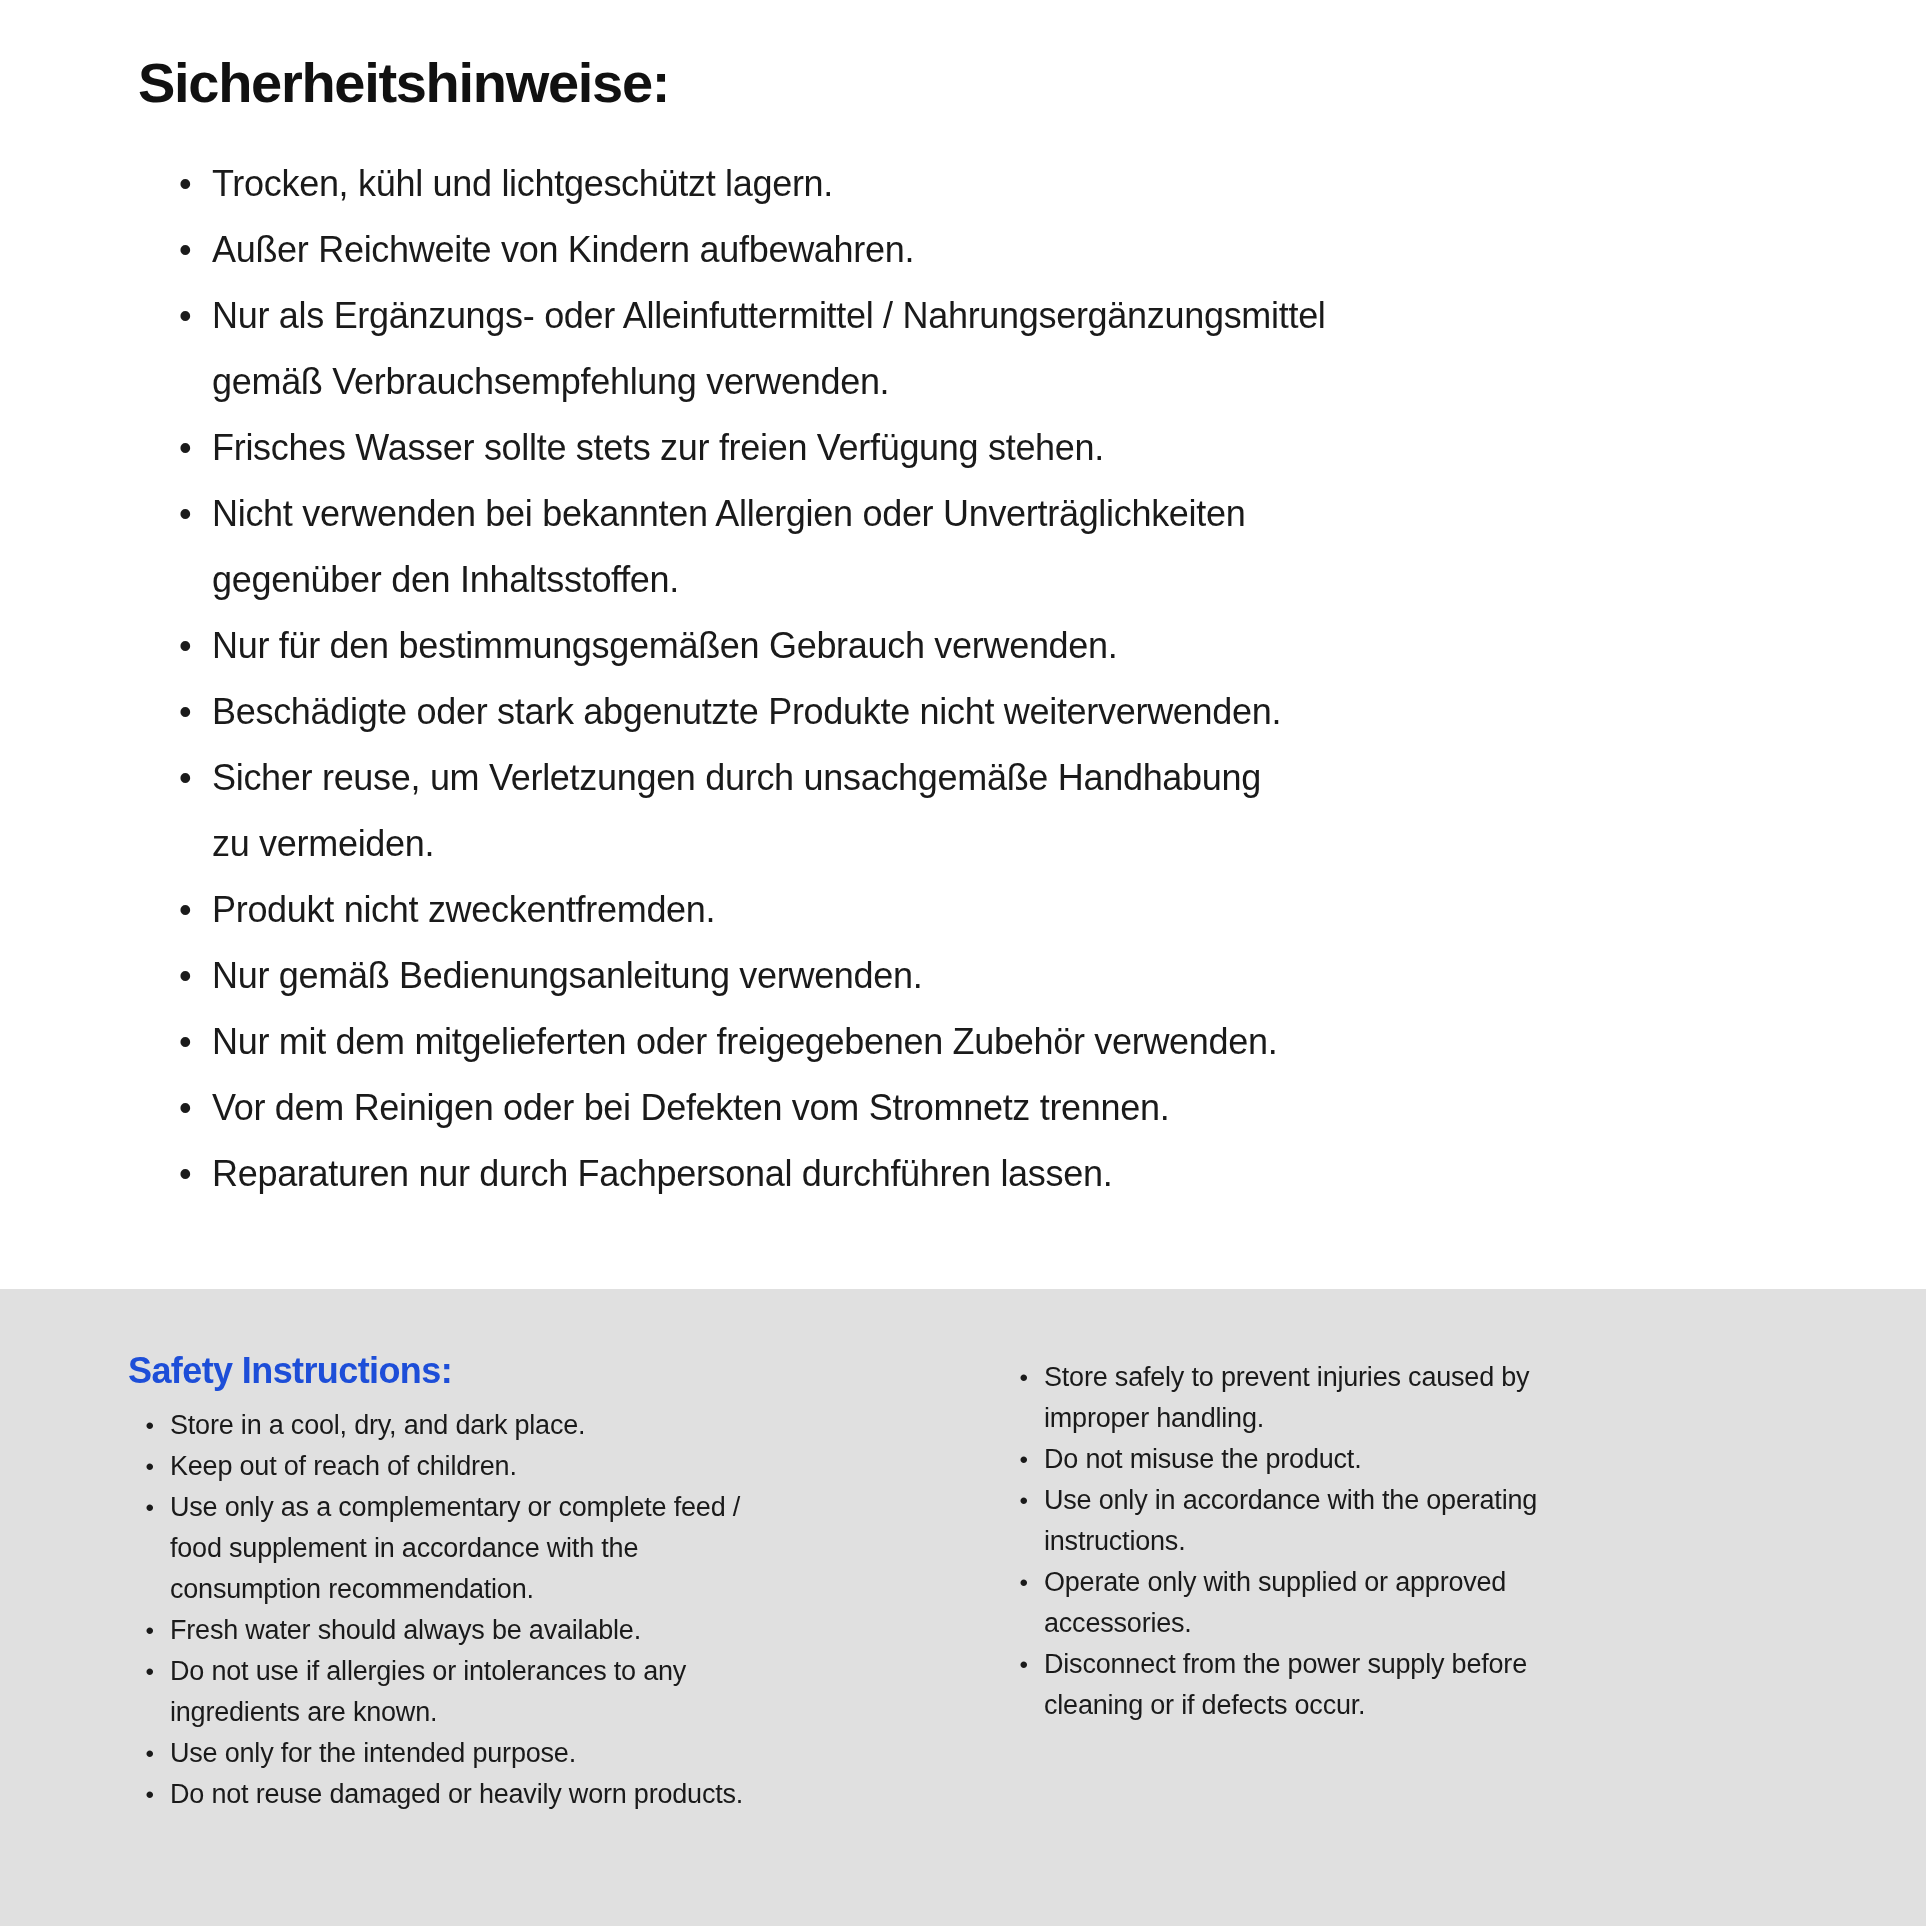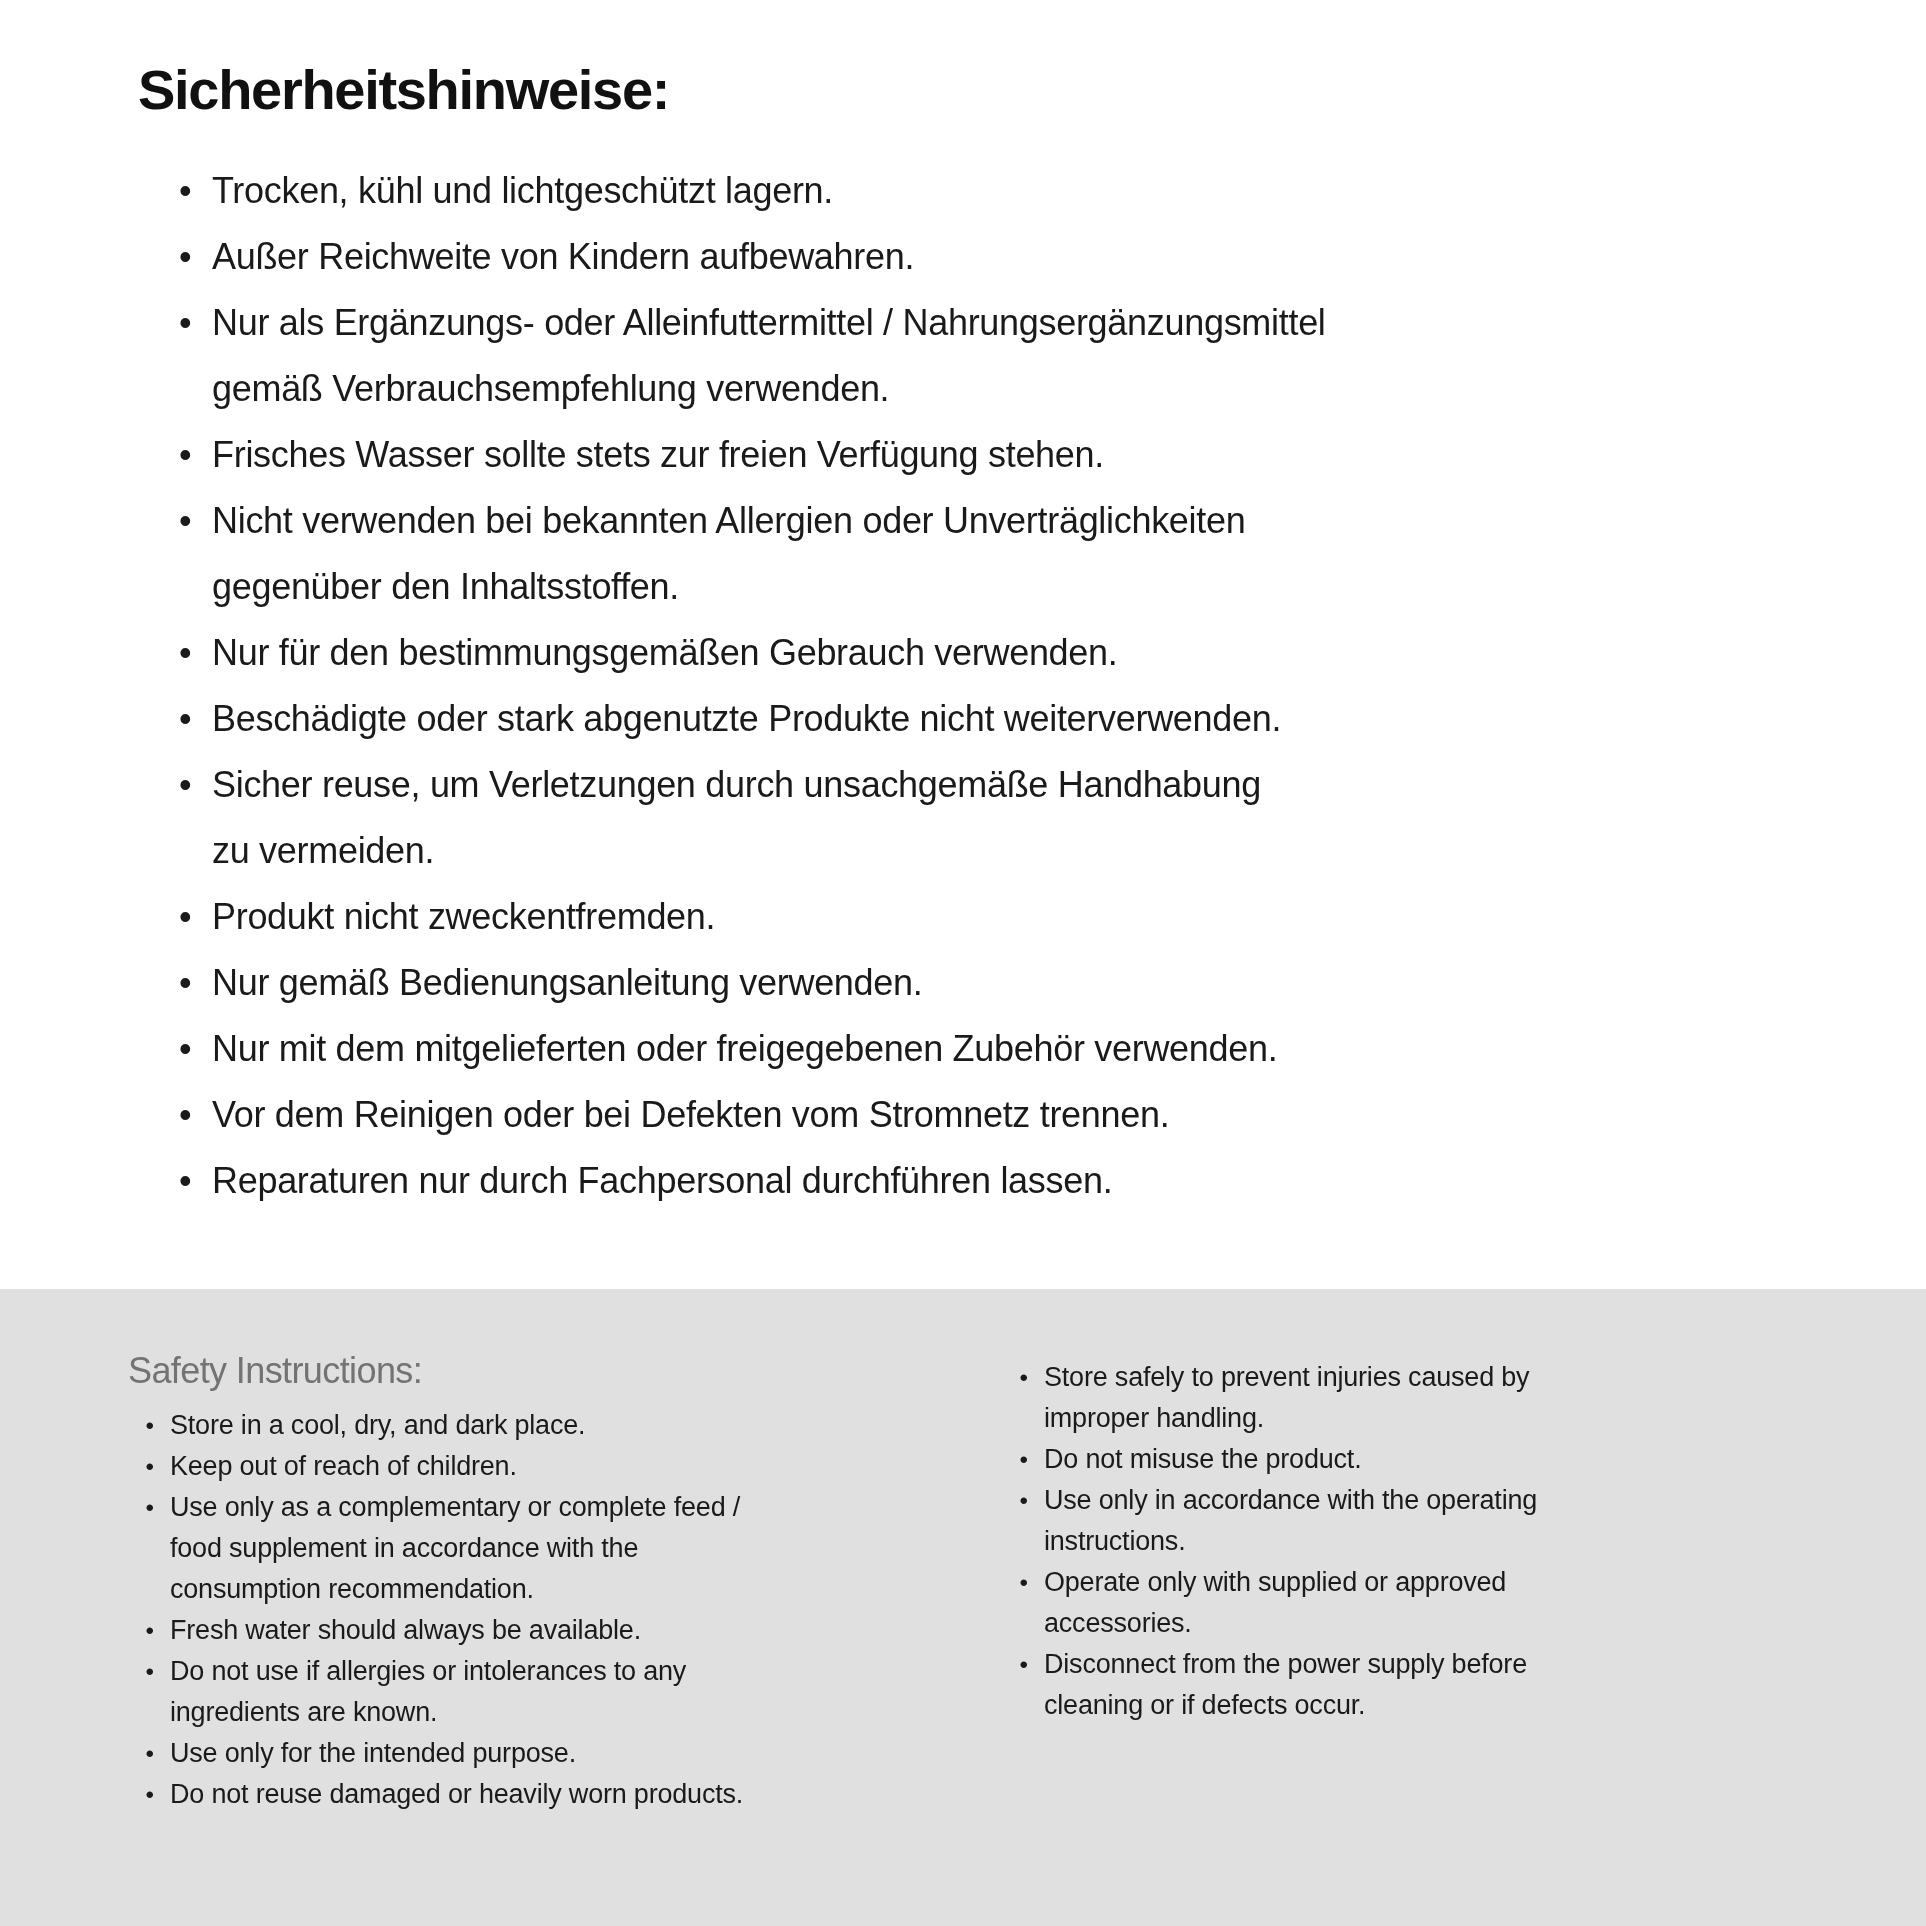--- a/index.html
+++ b/index.html
@@ -12,21 +12,21 @@
     position: relative;
     background: #ffffff;
     font-family: "Liberation Sans", sans-serif;
     color: #1a1a1a;
     overflow: hidden;
   }
 
   
   .german-section {
     position: absolute;
-    top: 8px; left: 0;
+    top: 1px; left: 0;
     width: 1926px;
     height: 1289px;
     box-sizing: border-box;
     padding-top: 46px;
   }
   .german-title {
     margin: 0 0 0 138px;
     font-size: 56px;
     line-height: 71px;
     font-weight: bold;
@@ -71,23 +71,23 @@
   }
   .english-col.right {
     left: 1018px;
     top: 56px;
     width: 873px;
   }
   .english-title {
     margin: 0;
     font-size: 36px;
     line-height: 45px;
-    font-weight: normal;
+    font-weight: bold;
     letter-spacing: -0.6px;
-    color: #737373;
+    color: #1d4ed8;
   }
   .english-list {
     list-style: none;
     margin: 11.6px 0 0 42px;
     padding: 0;
     font-size: 27px;
     line-height: 41px;
     letter-spacing: -0.2px;
   }
   .english-col.right .english-list {

